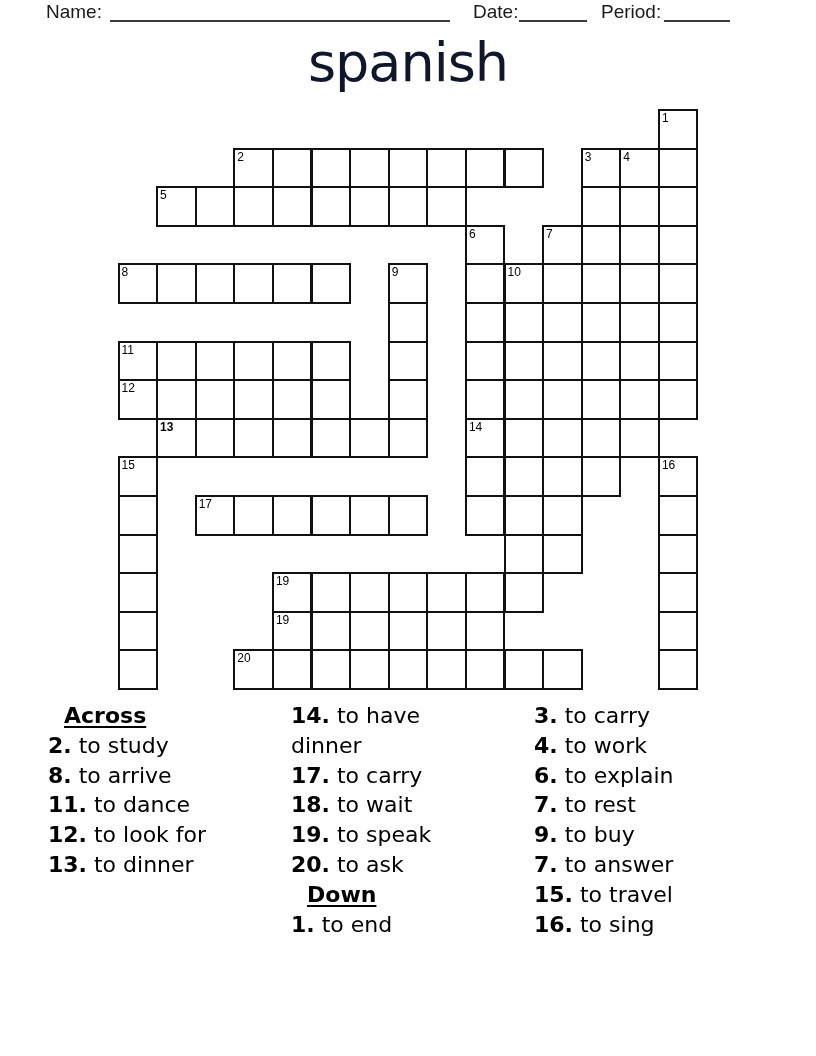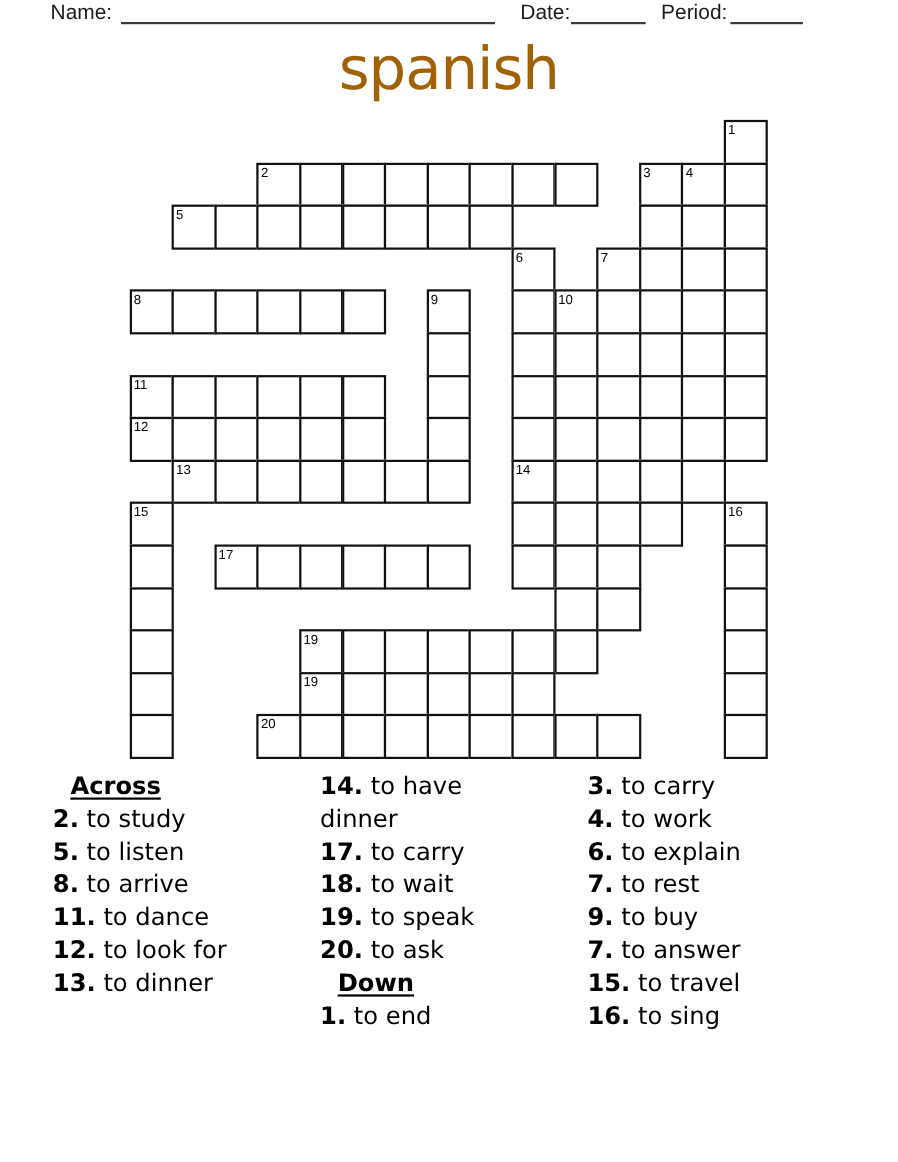--- a/index.html
+++ b/index.html
@@ -31,21 +31,21 @@
   .line-period{left:664px;width:66px;}
   
   .title{
     position:absolute;
     top:31px;left:0;width:816px;
     text-align:center;
     font-family:"DejaVu Sans", sans-serif;
     font-size:54px;
     font-weight:400;
     letter-spacing:-1px;
-    color:#a16207;
+    color:#0f172a;
   }
   
   #grid{position:absolute;left:0;top:0;width:816px;height:1056px;}
   .cell{
     position:absolute;
     width:40.6px;height:40.6px;
     box-sizing:border-box;
     border:2px solid #111;
     background:#fff;
   }
@@ -182,21 +182,21 @@
     <div class="cell" style="left: 233.3px; top: 379.2px;"></div>
     <div class="cell" style="left: 271.9px; top: 379.2px;"></div>
     <div class="cell" style="left: 310.5px; top: 379.2px;"></div>
     <div class="cell" style="left: 387.7px; top: 379.2px;"></div>
     <div class="cell" style="left: 464.9px; top: 379.2px;"></div>
     <div class="cell" style="left: 503.5px; top: 379.2px;"></div>
     <div class="cell" style="left: 542.1px; top: 379.2px;"></div>
     <div class="cell" style="left: 580.7px; top: 379.2px;"></div>
     <div class="cell" style="left: 619.3px; top: 379.2px;"></div>
     <div class="cell" style="left: 657.9px; top: 379.2px;"></div>
-    <div class="cell" style="left: 156.1px; top: 417.8px;">
+    <div class="cell" style="left: 156.1px; top: 417.8px; font-weight: bold;">
       <span class="cell-num">13</span>
     </div>
     <div class="cell" style="left: 194.7px; top: 417.8px;"></div>
     <div class="cell" style="left: 233.3px; top: 417.8px;"></div>
     <div class="cell" style="left: 271.9px; top: 417.8px;"></div>
     <div class="cell" style="left: 310.5px; top: 417.8px;"></div>
     <div class="cell" style="left: 349.1px; top: 417.8px;"></div>
     <div class="cell" style="left: 387.7px; top: 417.8px;"></div>
     <div class="cell" style="left: 464.9px; top: 417.8px;">
       <span class="cell-num">14</span>
@@ -265,21 +265,20 @@
     <div class="cell" style="left: 464.9px; top: 649.4px;"></div>
     <div class="cell" style="left: 503.5px; top: 649.4px;"></div>
     <div class="cell" style="left: 542.1px; top: 649.4px;"></div>
     <div class="cell" style="left: 657.9px; top: 649.4px;"></div>
   </div>
 
 <div id="clues">
     <div class="clue-col col-0">
       <div class="clue-header">Across</div>
       <div class="clue-item"><span class="num">2.</span> <span>to study</span></div>
-      <div class="clue-item"><span class="num">5.</span> <span>to listen</span></div>
       <div class="clue-item"><span class="num">8.</span> <span>to arrive</span></div>
       <div class="clue-item"><span class="num">11.</span> <span>to dance</span></div>
       <div class="clue-item"><span class="num">12.</span> <span>to look for</span></div>
       <div class="clue-item"><span class="num">13.</span> <span>to dinner</span></div>
     </div>
     <div class="clue-col col-1">
       <div class="clue-item"><span class="num">14.</span> <span>to have dinner</span></div>
       <div class="clue-item"><span class="num">17.</span> <span>to carry</span></div>
       <div class="clue-item"><span class="num">18.</span> <span>to wait</span></div>
       <div class="clue-item"><span class="num">19.</span> <span>to speak</span></div>

